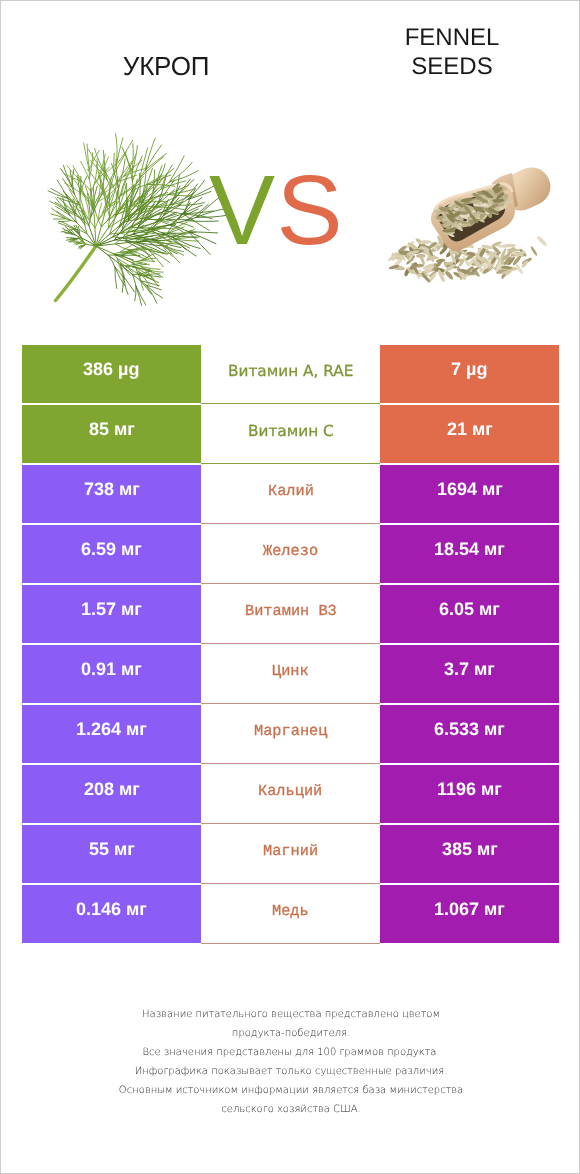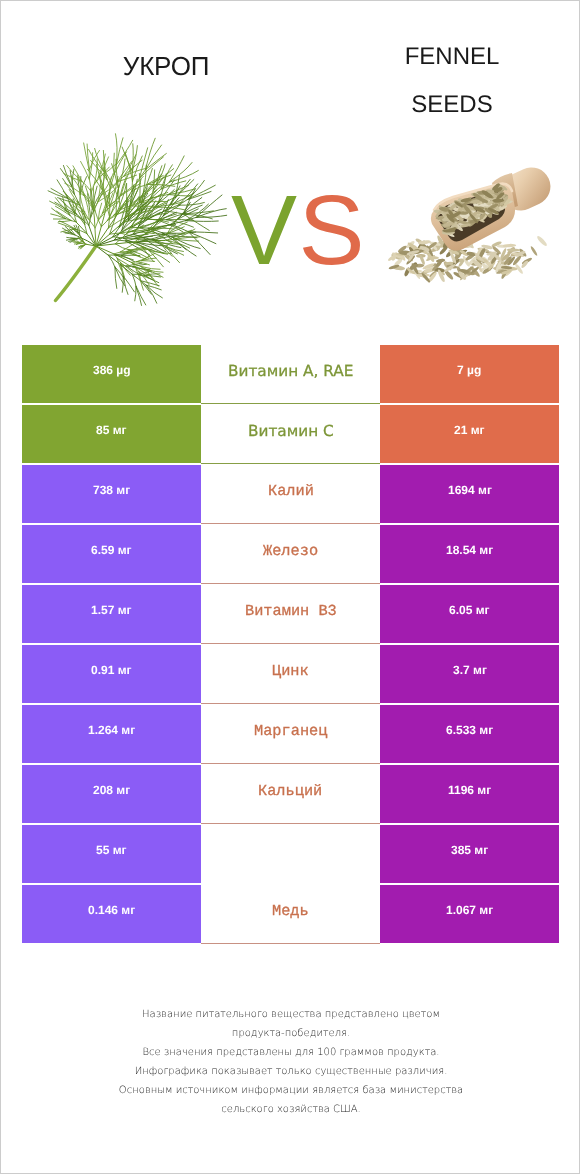--- a/index.html
+++ b/index.html
@@ -9,38 +9,38 @@
 .page{position:relative;width:580px;height:1174px;box-sizing:border-box;border:1px solid #cccccc;}
 
 
 .hdr{position:absolute;left:0;top:0;width:580px;height:330px;}
 .title-left{position:absolute;left:0;top:50px;width:252px;text-align:center;
   font-family:"Liberation Sans",sans-serif;font-size:26px;font-weight:400;
   letter-spacing:-0.2px;color:#1a1a1a;white-space:nowrap;will-change:transform;margin-left:39px;}
 .title-right{position:absolute;left:337px;top:22px;width:228px;text-align:center;
   font-family:"Liberation Sans",sans-serif;font-size:24px;font-weight:400;
   letter-spacing:0px;color:#1a1a1a;line-height:29px;will-change:transform;}
-.title-right span{display:block;margin-top:19px;}
+.title-right span{display:block;}
 .vs{position:absolute;left:0;top:0;width:580px;height:330px;}
-.vs-text{position:absolute;left:230px;top:159px;font-family:"Liberation Sans",sans-serif;
-  font-size:99px;font-weight:400;line-height:99px;letter-spacing:1.5px;will-change:transform;margin-top:20px;}
+.vs-text{position:absolute;left:208px;top:159px;font-family:"Liberation Sans",sans-serif;
+  font-size:99px;font-weight:400;line-height:99px;letter-spacing:1.5px;will-change:transform;}
 .vs-text .v{color:#7ba32e;}
 .vs-text .s{color:#e06a4a;}
 .dill-svg{position:absolute;left:0;top:0;}
 .fennel-svg{position:absolute;left:0;top:0;}
 
 
 .tbl{position:absolute;left:21px;top:344px;width:537px;}
 .row{position:relative;height:58px;margin-bottom:2px;}
 .cell{position:absolute;top:0;height:58px;display:flex;align-items:center;
   justify-content:center;box-sizing:border-box;}
 .cL{left:0;width:179px;}
 .cM{left:179px;width:179px;height:59.4px;}
 .cR{left:358px;width:179px;}
-.val{font-family:"Liberation Sans",sans-serif;font-weight:700;font-size:12px;
+.val{font-family:"Liberation Sans",sans-serif;font-weight:700;font-size:18px;
   color:#fff;white-space:nowrap;position:relative;top:-4.5px;will-change:transform;}
 .lab{font-family:"DejaVu Sans","Liberation Sans",sans-serif;font-weight:400;font-size:15.3px;
   white-space:nowrap;position:relative;top:-3px;will-change:transform;-webkit-text-stroke:0.3px;}
 .win-green .cL{background:#81a531;}
 .win-green .cR{background:#e06c4b;}
 .win-green .cM{border-bottom:1.2px solid #879f45;}
 .win-green .lab{color:#7d9638;}
 .win-orange .cL{background:#8b5cf6;}
 .win-orange .cR{background:#a21caf;}
 .win-orange .cM{border-bottom:1.2px solid #c89183;}
@@ -224,20 +224,23 @@
           <span class="lab">Кальций</span>
         </div>
         <div class="cell cR">
           <span class="val">1196 мг</span>
         </div>
       </div>
       <div class="row win-orange">
         <div class="cell cL">
           <span class="val">55 мг</span>
         </div>
+        <div class="cell cM">
+          <span class="lab">Магний</span>
+        </div>
         <div class="cell cR">
           <span class="val">385 мг</span>
         </div>
       </div>
       <div class="row win-orange">
         <div class="cell cL">
           <span class="val">0.146 мг</span>
         </div>
         <div class="cell cM">
           <span class="lab">Медь</span>

